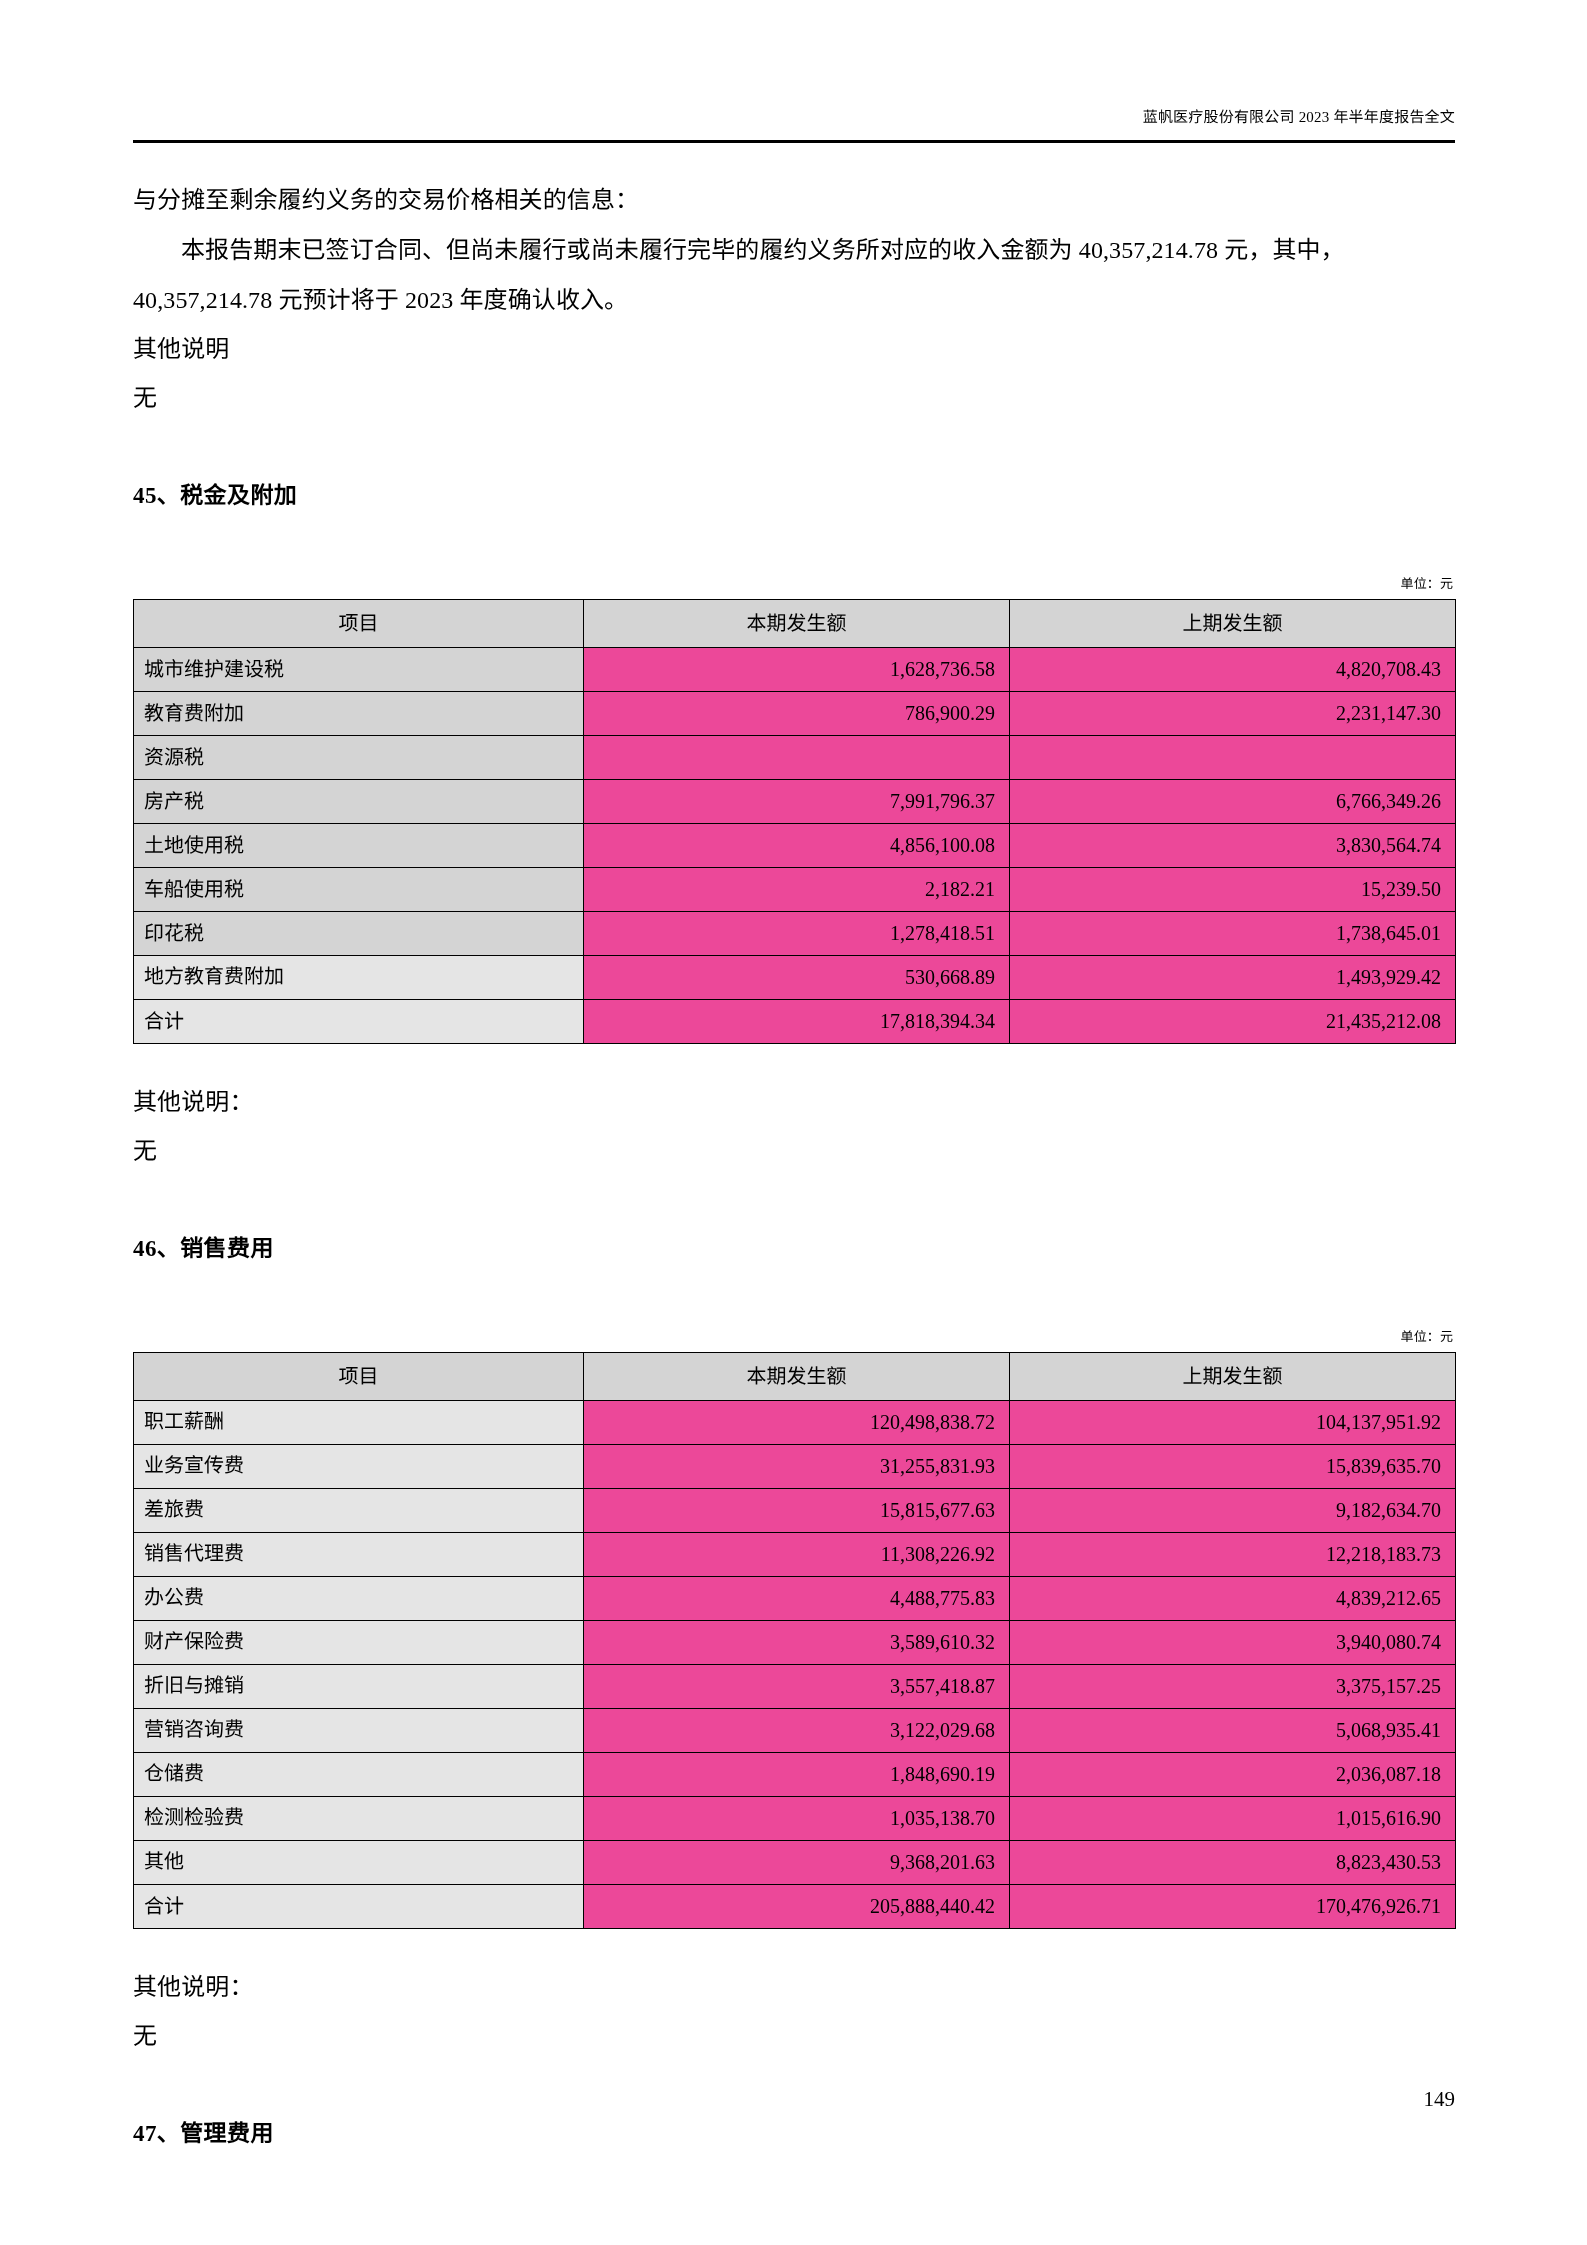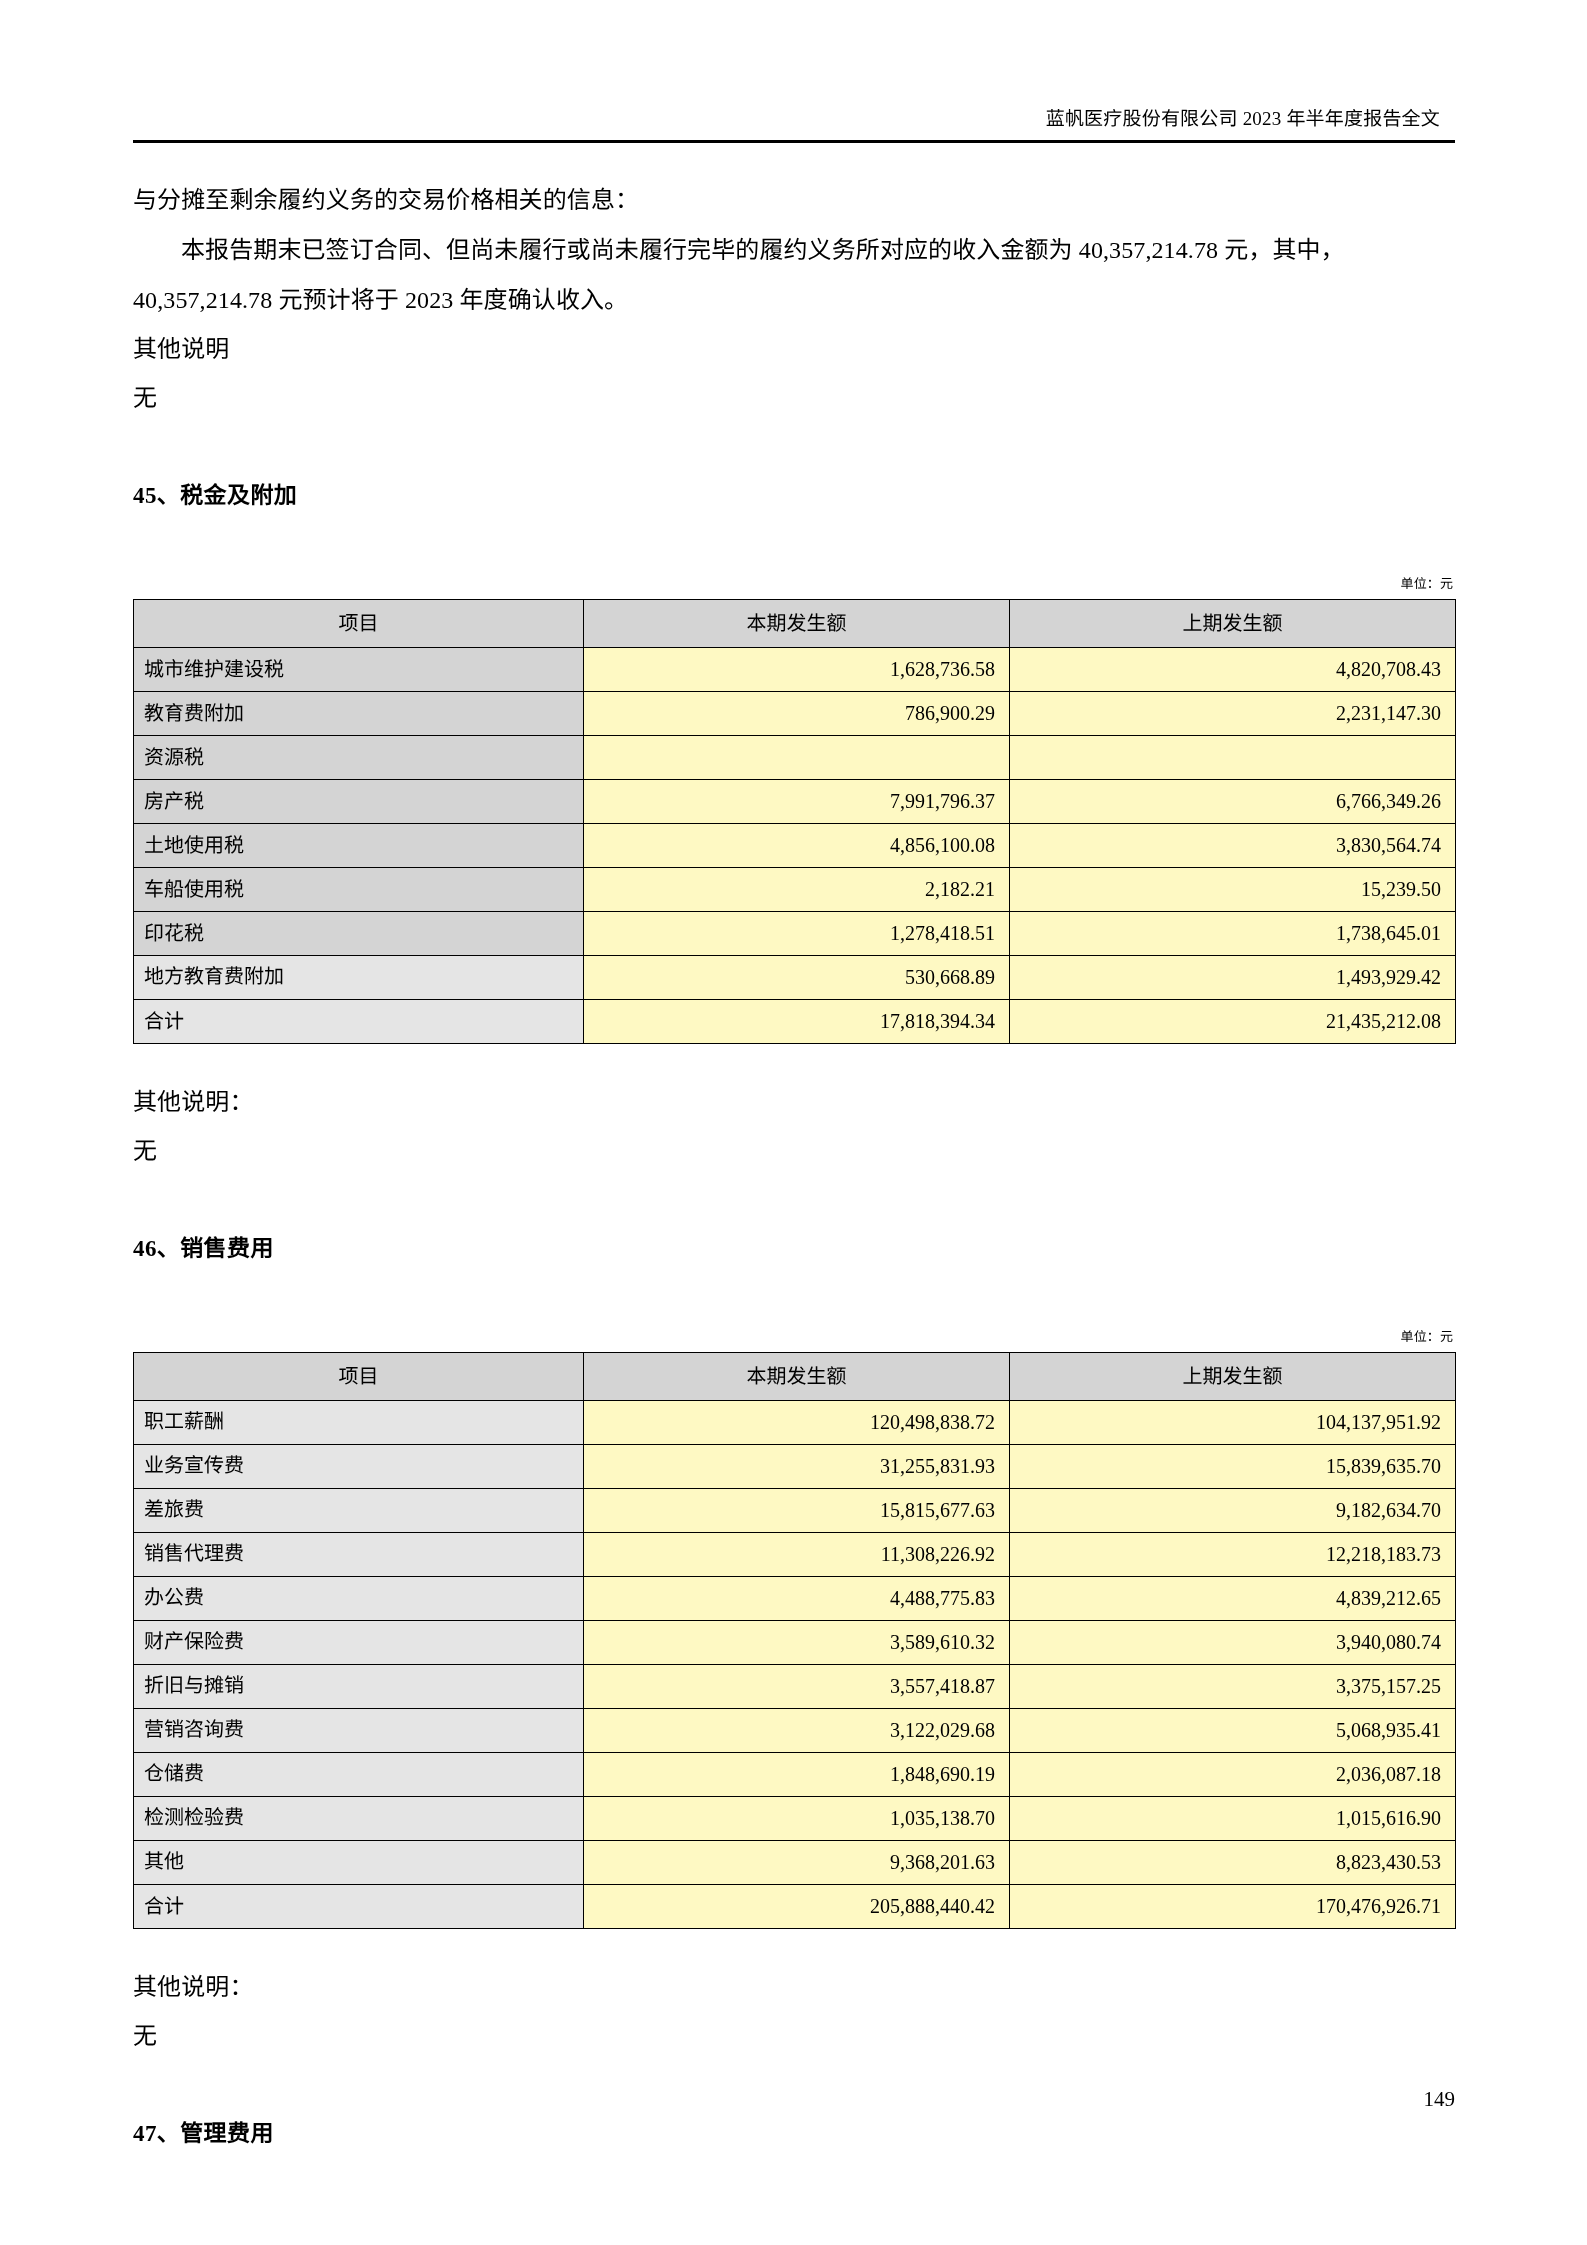--- a/index.html
+++ b/index.html
@@ -19,24 +19,24 @@
     height: 2245px;
     margin: 0 auto;
     background: #ffffff;
     box-sizing: border-box;
     overflow: hidden;
   }
   
   .page-header {
     position: absolute;
     top: 108px;
-    left: 118px;
+    left: 133px;
     width: 1322px;
     text-align: right;
-    font-size: 19px;
+    font-size: 15px;
     line-height: 1.2;
     letter-spacing: 0.2px;
     white-space: nowrap;
   }
   .header-rule {
     position: absolute;
     top: 140px;
     left: 133px;
     width: 1322px;
     height: 3px;
@@ -107,21 +107,21 @@
   table.fin td.item {
     text-align: left;
   }
   table.fin td.num {
     text-align: right;
     padding-right: 14px;
   }
   table.fin tr.shaded td.item { background: #d4d4d4; }
   table.fin tr.plain  td.item { background: #e5e5e5; font-family: Liberation Mono, monospace; }
   table.fin tr.total  td.item { background: #e5e5e5; }
-  table.fin td.num { background: #fef9c3; }
+  table.fin td.num { background: #ec4899; }
   
   .page-footer {
     position: absolute;
     left: 133px;
     top: 2085px;
     width: 1322px;
     text-align: right;
     font-size: 21px;
     line-height: 28px;
     padding-right: 4px;

